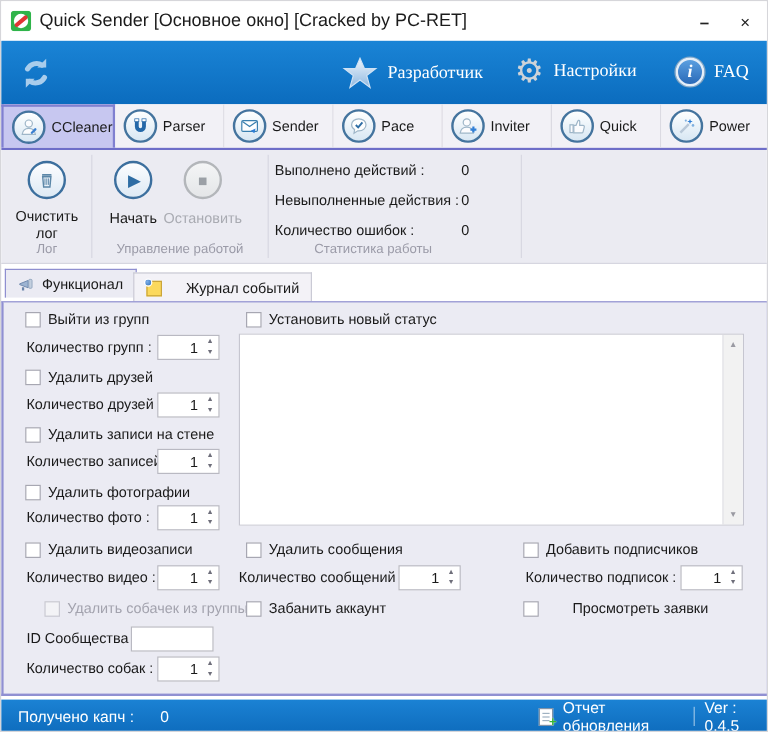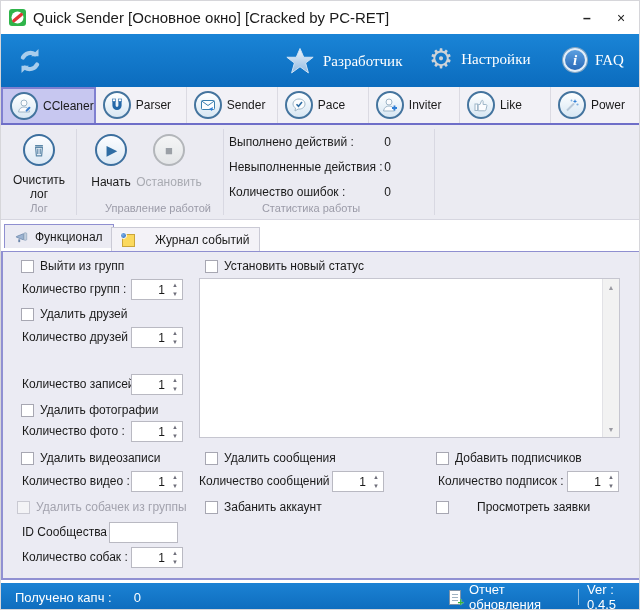--- a/index.html
+++ b/index.html
@@ -201,21 +201,21 @@
         </span>
       <span>Inviter</span>
     </div>
     <div class="modtab">
       <span class="ring">
         <svg width="16" height="16" viewBox="0 0 16 16">
           <rect x="2" y="7" width="2.6" height="6.5" fill="#fbfcfe" stroke="#9eb6c8"></rect>
           <path d="M5.2 7.5h1.8L8.5 3.8c.3-.8 1.6-.5 1.6.4V7.5h2.8c.7 0 1.2.7 1 1.4l-1 4c-.1.5-.6.9-1.1.9H5.2z" fill="#fbfcfe" stroke="#9eb6c8"></path>
         </svg>
         </span>
-      <span>Like</span>
+      <span>Quick</span>
     </div>
     <div class="modtab" style="border-right:none;">
       <span class="ring">
         <svg width="16" height="16" viewBox="0 0 16 16">
           <path d="M3 13.5L10 6.5" stroke="#b8c8d8" stroke-width="2"></path>
           <path d="M11 2l.6 1.7 1.7.6-1.7.6L11 6.6l-.6-1.7L8.7 4.3l1.7-.6z" fill="#2f7fd6"></path>
           <circle cx="13.5" cy="7.5" r="1.1" fill="#7fb0e0"></circle>
           <circle cx="7.5" cy="3.5" r="0.9" fill="#7fb0e0"></circle>
         </svg>
         </span>
@@ -250,21 +250,21 @@
     <div class="stat-label" style="left:228px; top:10px;">Выполнено действий :</div>
     <div class="stat-value" style="left:368px; top:10px;">0</div>
     <div class="stat-label" style="left:228px; top:35px;">Невыполненные действия :</div>
     <div class="stat-value" style="left:368px; top:35px;">0</div>
     <div class="stat-label" style="left:228px; top:60px;">Количество ошибок :</div>
     <div class="stat-value" style="left:368px; top:60px;">0</div>
 
     <div class="vsep" style="left:433px; top:4px; height:86px;"></div>
 
     <div class="grp-label" style="left:7px; top:77px; width:62px;">Лог</div>
-    <div class="grp-label" style="left:87px; top:77px; width:140px;">Управление работой</div>
+    <div class="grp-label" style="left:79px; top:77px; width:140px;">Управление работой</div>
     <div class="grp-label" style="left:235px; top:77px; width:150px;">Статистика работы</div>
   </div>
 
   <div class="abs itab" id="itab1">
     <svg width="15" height="14" viewBox="0 0 16 14">
       <path d="M1.5 6.5L9 3.5v6.5L1.5 7.2z" fill="#9db4d2" stroke="#6a85aa" stroke-width="0.8"></path>
       <rect x="9.5" y="2.5" width="3" height="8" rx="1" fill="#c3cfde" stroke="#8aa0ba" stroke-width="0.7"></rect>
       <path d="M4.5 9.5v3" stroke="#6a85aa" stroke-width="2"></path>
     </svg>
     <span>Функционал</span>
@@ -298,20 +298,24 @@
   </div>
   <div class="lbl" style="left:21px; top:326px;">Количество друзей :</div>
   <div class="spin" style="left:130px; top:326px;">
     <input value="1" style="">
     <span class="arrows">
         <span>▲</span>
         <span>▼</span>
       </span>
   </div>
 
+  <div class="cbrow" style="left:20px; top:354px;">
+    <span class="cb"></span>
+    <span class="cbl">Удалить записи на стене</span>
+  </div>
   <div class="lbl" style="left:21px; top:373px;">Количество записей :</div>
   <div class="spin" style="left:130px; top:373px;">
     <input value="1" style="">
     <span class="arrows">
         <span>▲</span>
         <span>▼</span>
       </span>
   </div>
 
   <div class="cbrow" style="left:20px; top:402px;">
@@ -333,21 +337,21 @@
   </div>
   <div class="lbl" style="left:21px; top:470px;">Количество видео :</div>
   <div class="spin" style="left:130px; top:470px;">
     <input value="1" style="">
     <span class="arrows">
         <span>▲</span>
         <span>▼</span>
       </span>
   </div>
 
-  <div class="cbrow" style="left:16px; top:499px;">
+  <div class="cbrow" style="left:36px; top:499px;">
     <span class="cb disabled"></span>
     <span class="cbl disabled">Удалить собачек из группы</span>
   </div>
   <div class="lbl" style="left:21px; top:521px;">ID Сообщества :</div>
   <input id="idinput" value="" style="">
   <div class="lbl" style="left:21px; top:546px;">Количество собак :</div>
   <div class="spin" style="left:130px; top:546px;">
     <input value="1" style="">
     <span class="arrows">
         <span>▲</span>

